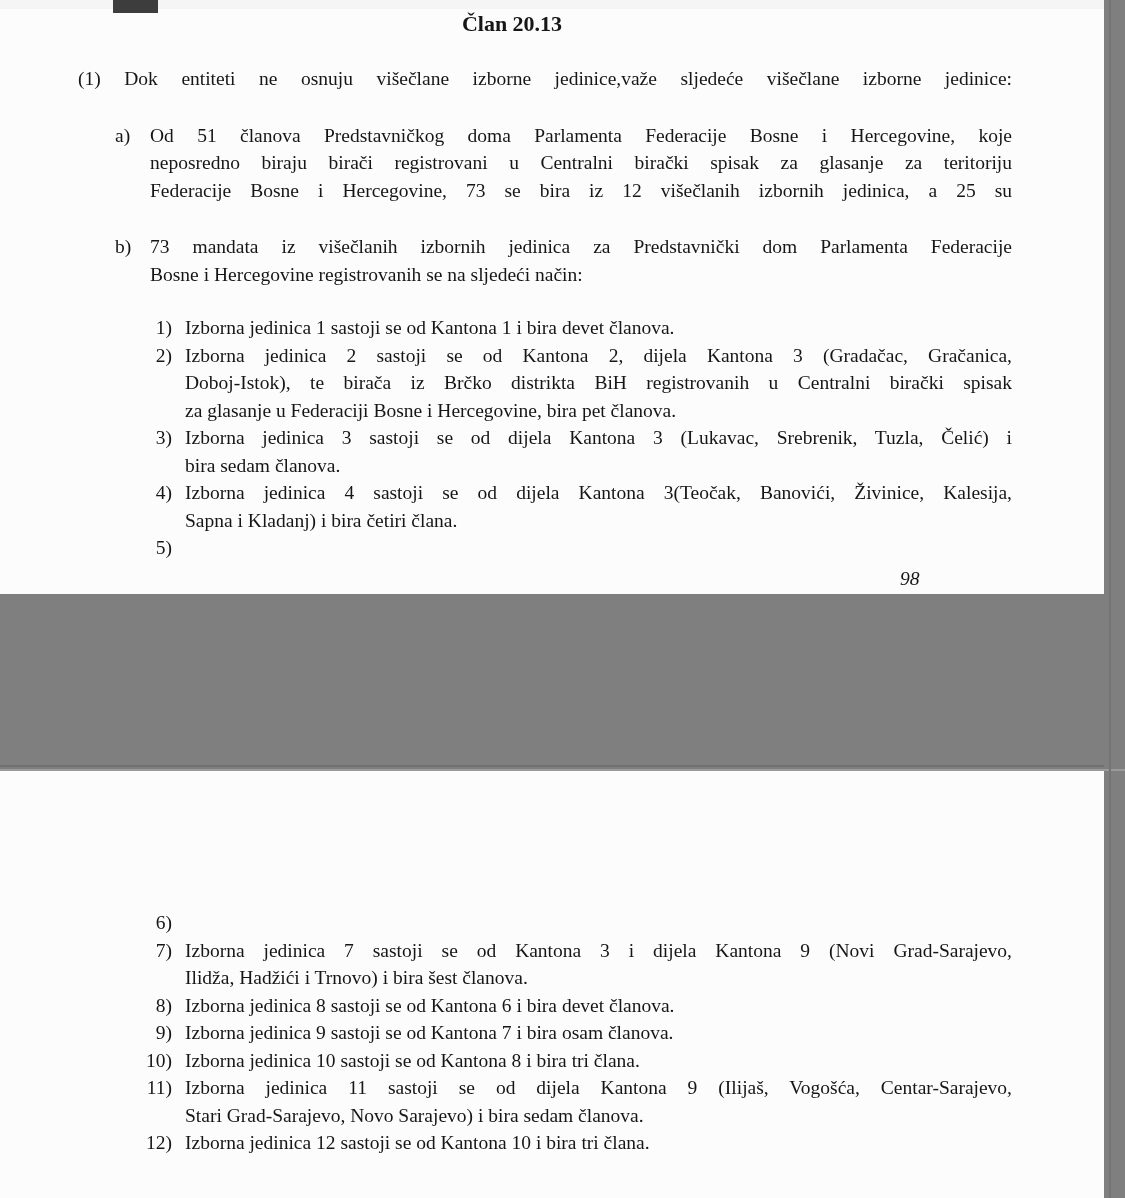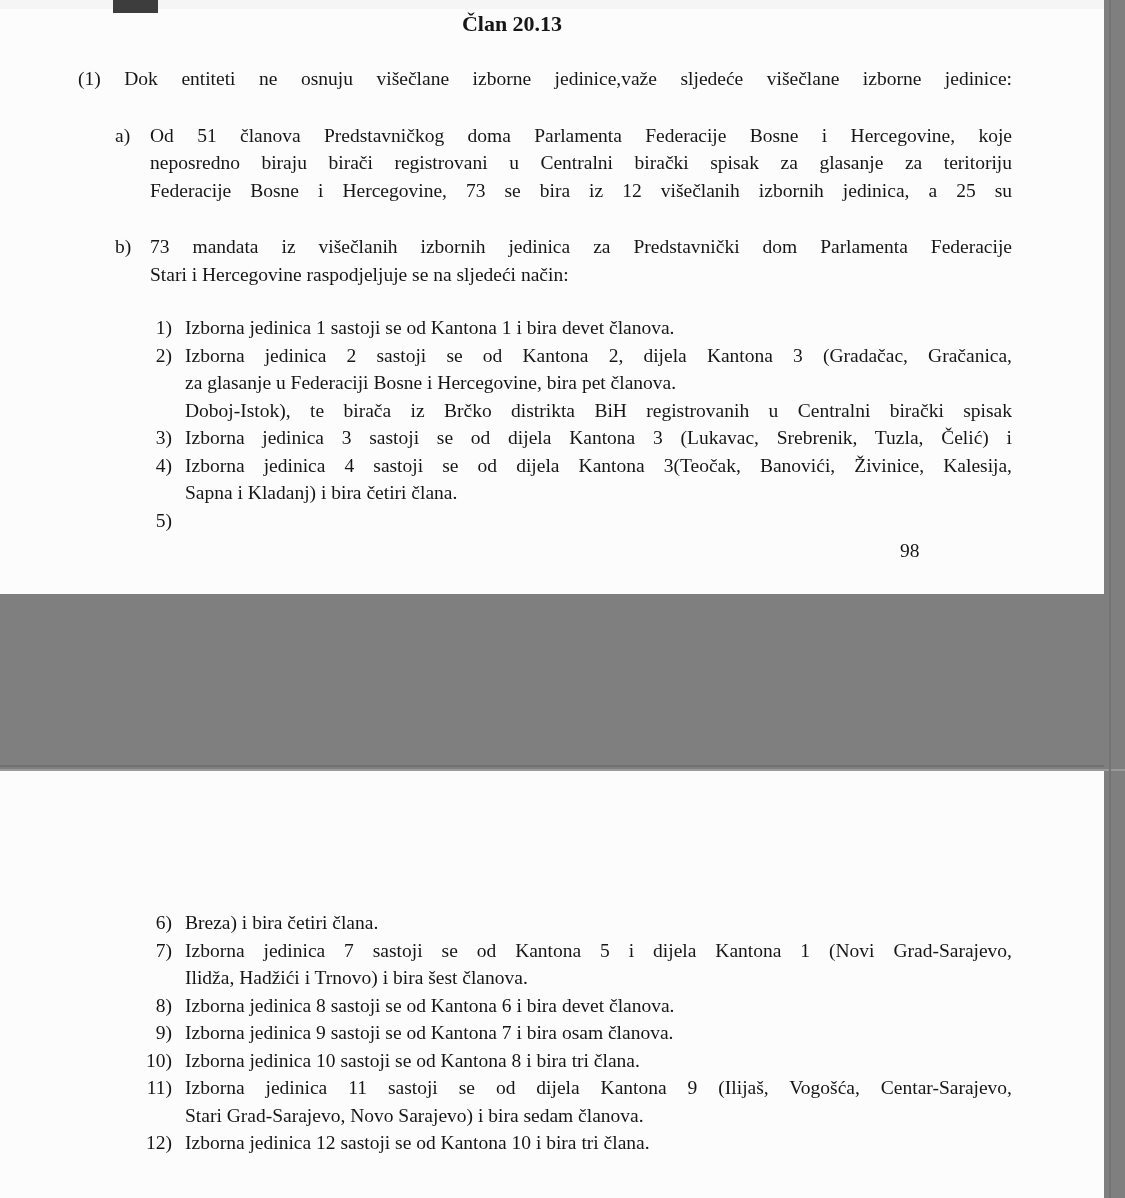--- a/index.html
+++ b/index.html
@@ -34,21 +34,21 @@
     display:grid;grid-template-columns:22px 1fr;column-gap:13px;
     margin:29px 92px 0 115px;
   }
   .num-list{
     margin:26px 92px 0 124px;
   }
   #page2 .num-list{margin-top:138px;}
   .li-row{display:grid;grid-template-columns:48px 1fr;column-gap:13px;}
   .li-num{text-align:right;}
   .item-label{text-align:left;}
-  .page-number{margin:3px 92px 0 900px;}
+  .page-number{margin:3px 92px 0 900px;font-style:italic;}
 </style>
 </head>
 <body>
 
 <div class="page" id="page1">
   <div class="top-band"></div>
   <div class="scan-mark"></div>
 
   <div class="doc-title">Član 20.13</div>
 
@@ -60,43 +60,44 @@
         <div class="ln j">Od 51 članova Predstavničkog doma Parlamenta Federacije Bosne i Hercegovine, koje</div>
         <div class="ln j">neposredno biraju birači registrovani u Centralni birački spisak za glasanje za teritoriju</div>
         <div class="ln j">Federacije Bosne i Hercegovine, 73 se bira iz 12 višečlanih izbornih jedinica, a 25 su</div>
       </div>
   </div>
 
   <div class="lettered">
     <div class="item-label">b)</div>
     <div>
         <div class="ln j">73 mandata iz višečlanih izbornih jedinica za Predstavnički dom Parlamenta Federacije</div>
-        <div class="ln">Stari i Hercegovine raspodjeljuje se na sljedeći način:</div>
+        <div class="ln">Bosne i Hercegovine registrovanih se na sljedeći način:</div>
       </div>
   </div>
 
   <div class="num-list">
       <div class="li-row">
         <div class="li-num">1)</div>
         <div>
           <div class="ln">Izborna jedinica 1 sastoji se od Kantona 1 i bira devet članova.</div>
         </div>
       </div>
       <div class="li-row">
         <div class="li-num">2)</div>
         <div>
           <div class="ln j">Izborna jedinica 2 sastoji se od Kantona 2, dijela Kantona 3 (Gradačac, Gračanica,</div>
+          <div class="ln j">Doboj-Istok), te birača iz Brčko distrikta BiH  registrovanih u Centralni birački spisak</div>
           <div class="ln">za glasanje u Federaciji Bosne i Hercegovine, bira pet članova.</div>
-          <div class="ln j">Doboj-Istok), te birača iz Brčko distrikta BiH  registrovanih u Centralni birački spisak</div>
         </div>
       </div>
       <div class="li-row">
         <div class="li-num">3)</div>
         <div>
           <div class="ln j">Izborna jedinica 3 sastoji se od dijela Kantona 3 (Lukavac, Srebrenik, Tuzla, Čelić) i</div>
+          <div class="ln">bira sedam članova.</div>
         </div>
       </div>
       <div class="li-row">
         <div class="li-num">4)</div>
         <div>
           <div class="ln j">Izborna jedinica 4 sastoji se od dijela Kantona 3(Teočak, Banovići, Živinice, Kalesija,</div>
           <div class="ln">Sapna i Kladanj) i bira četiri člana.</div>
         </div>
       </div>
       <div class="li-row">
@@ -113,27 +114,26 @@
   <div class="gap-inner-line"></div>
 </div>
 
 <div class="right-strip-line"></div>
 
 <div class="page" id="page2">
   <div class="num-list">
       <div class="li-row">
         <div class="li-num">6)</div>
         <div>
-          <div class="ln">Breza) i bira četiri člana.</div>
         </div>
       </div>
       <div class="li-row">
         <div class="li-num">7)</div>
         <div>
-          <div class="ln j">Izborna jedinica 7 sastoji se od Kantona 5 i dijela Kantona 1 (Novi Grad-Sarajevo,</div>
+          <div class="ln j">Izborna jedinica 7 sastoji se od Kantona 3 i dijela Kantona 9 (Novi Grad-Sarajevo,</div>
           <div class="ln">Ilidža, Hadžići i Trnovo) i bira šest članova.</div>
         </div>
       </div>
       <div class="li-row">
         <div class="li-num">8)</div>
         <div>
           <div class="ln">Izborna jedinica 8 sastoji se od Kantona 6 i bira devet članova.</div>
         </div>
       </div>
       <div class="li-row">

